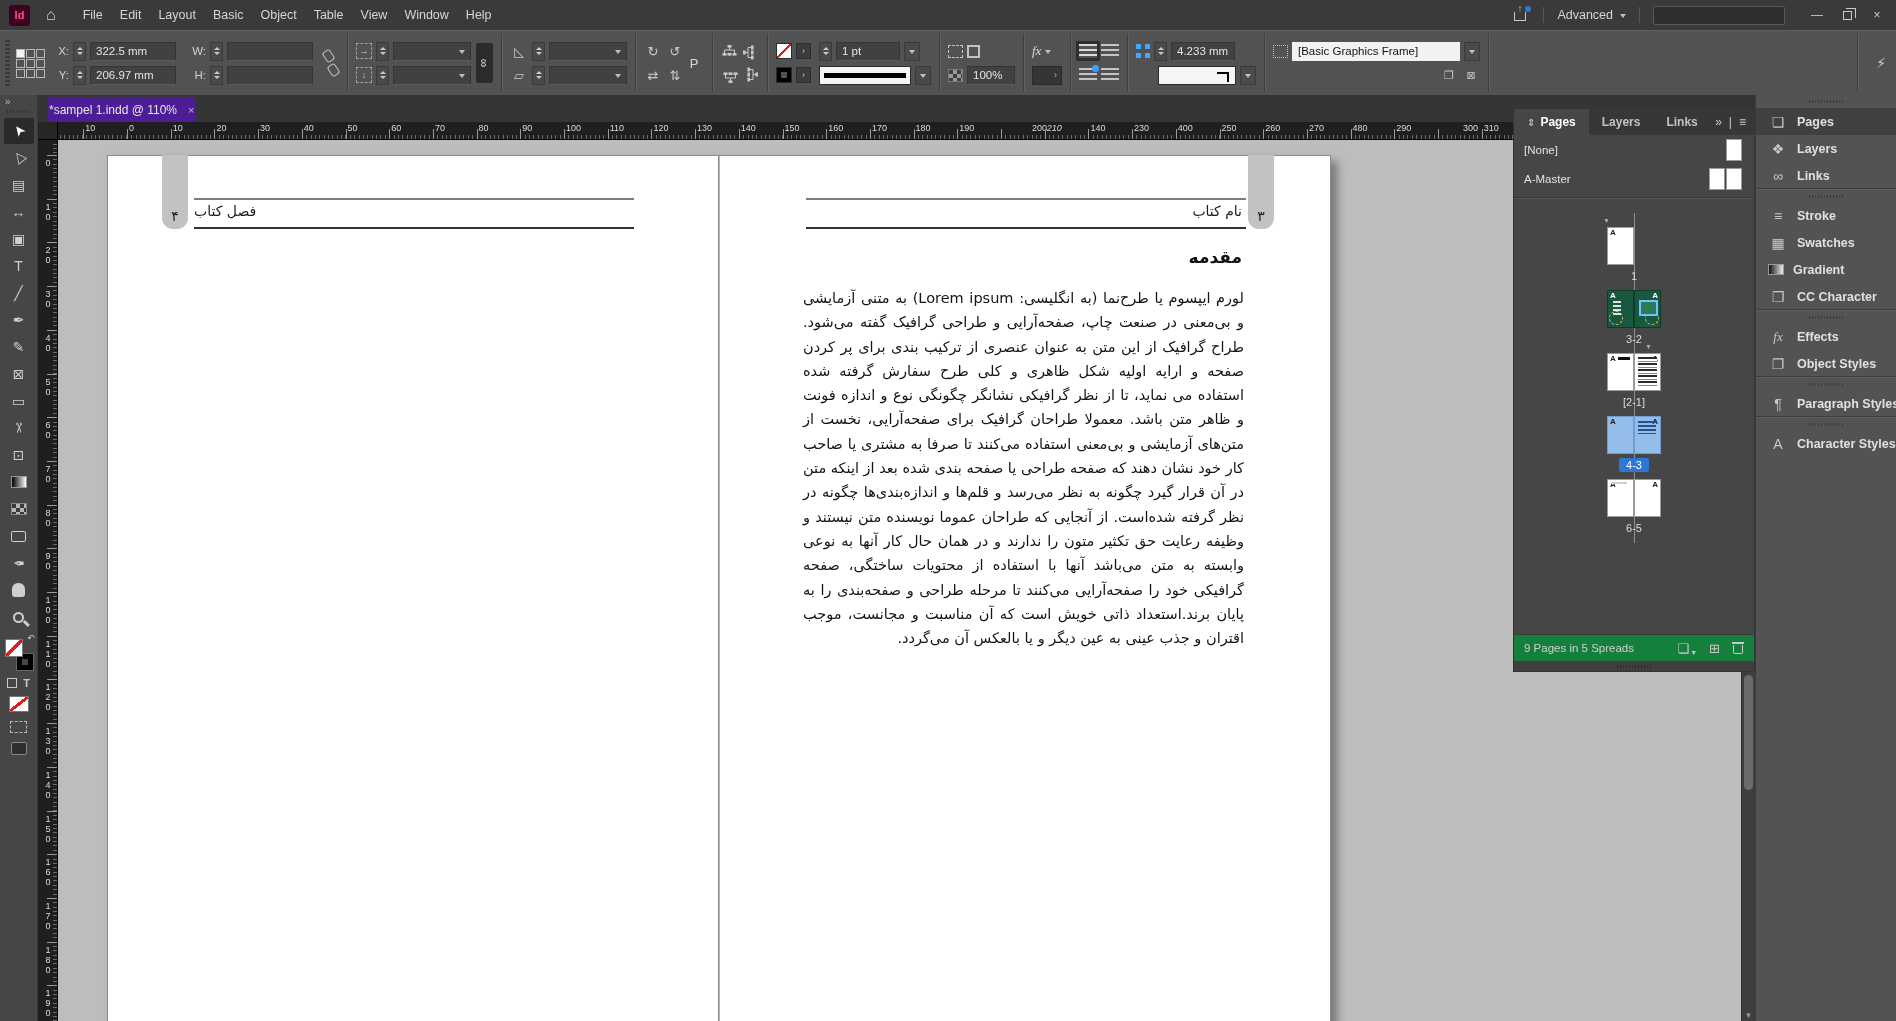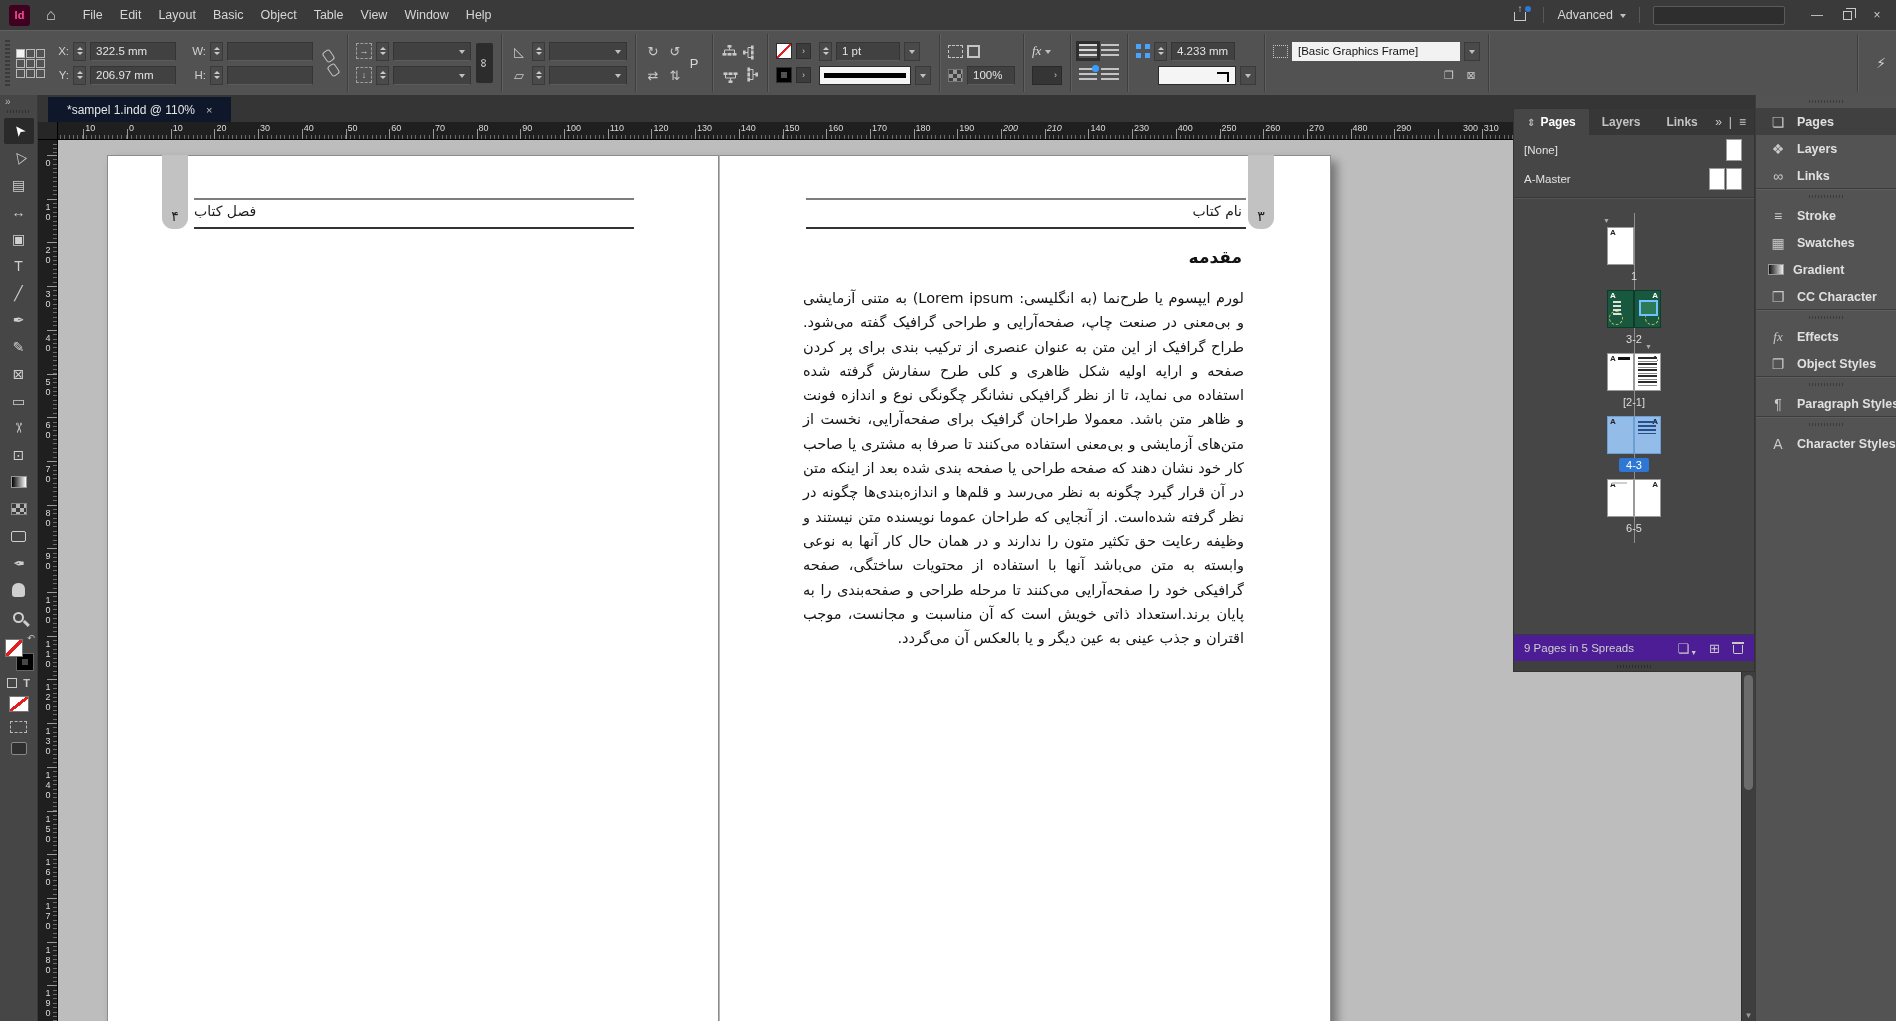--- a/index.html
+++ b/index.html
@@ -123,22 +123,22 @@
 .tb-mini{display:flex;gap:6px;margin-top:6px;align-items:center}
 .tb-minisq{width:10px;height:10px;border:1.5px solid #c9c9c9}
 .tb-minit{font-size:11px;color:#c9c9c9;font-weight:bold}
 .tb-apply{width:20px;height:16px;margin-top:7px;border:1px solid #777;
   background:linear-gradient(to bottom right,transparent 43%,#e02020 43% 57%,transparent 57%),#fff}
 .tb-dashgrid{width:17px;height:12px;margin-top:9px;border:1px dashed #b8b8b8}
 .tb-screen{width:16px;height:13px;margin-top:9px;background:#2f2f2f;border:1px solid #888;border-radius:2px}
 
 .docarea{position:absolute;left:38px;top:95px;width:1717px;height:926px;z-index:10}
 .tabbar{position:absolute;left:0;top:0;right:0;height:27px;background:#353535}
-.doctab{position:absolute;left:10px;bottom:0;height:25px;background:#0f172a;color:#e6e6e6;font-size:12px;
-  display:flex;align-items:center;gap:11px;padding:0 19px}
+.doctab{position:absolute;left:10px;bottom:0;height:25px;background:#4c1d95;color:#e6e6e6;font-size:12px;
+  display:flex;align-items:center;gap:11px;padding:0 1px}
 .doctab .closex{color:#c0c0c0;font-size:11px}
 .rcorner{position:absolute;left:0;top:27px;width:20px;height:18px;background:#262626;border-right:1px solid #000;
   border-bottom:1px solid #000;z-index:12}
 .hruler{position:absolute;left:20px;right:0;top:27px;height:18px;background:#1f1f1f;border-bottom:1px solid #000;
   overflow:hidden;z-index:11;
   background-image:repeating-linear-gradient(90deg,#6c6c6c 0 1px,transparent 1px 4.37px);
   background-size:auto 4px;background-repeat:repeat-x;background-position:69px bottom}
 .htick{position:absolute;bottom:0;width:1px;height:10px;background:#9a9a9a}
 .hlab{position:absolute;top:1px;font-size:9px;color:#dcdcdc}
 .canvas{position:absolute;left:0;top:45px;right:0;bottom:0;background:#bdbdbd;overflow:hidden}
@@ -204,21 +204,21 @@
 .pg.v-green.s-r::before{right:1px}
 .pg.v-text.s-l::after{content:"";position:absolute;right:3px;top:3px;width:12px;height:3px;background:#111}
 .pg.v-text.s-r::after{content:"";position:absolute;left:3px;top:3px;right:3px;bottom:4px;
   background:repeating-linear-gradient(#2b2b2b 0 2px,#fff 2px 4px,#8a8a8a 4px 5px,#fff 5px 6px)}
 .pg.v-current{background:#93bce9;border-color:#6d9ed1}
 .pg.v-current.s-r::after{content:"";position:absolute;left:3px;top:4px;width:18px;height:13px;
   background:repeating-linear-gradient(#27508a 0 2px,transparent 2px 4px)}
 .pg.v-blank2.s-l::after{content:"";position:absolute;left:4px;top:2px;width:15px;height:2px;background:#cfcfcf}
 .sp-label{margin-top:4px;font-size:11px;color:#dedede;line-height:14px}
 .sp-label.selchip{background:#2e77d4;color:#fff;padding:0 7px;border-radius:2px}
-.pstatus{position:absolute;left:0;right:0;bottom:10px;height:27px;border-top:1px solid #3a3a3a;background:#4c1d95;
+.pstatus{position:absolute;left:0;right:0;bottom:10px;height:27px;border-top:1px solid #3a3a3a;background:#15803d;
   display:flex;align-items:center;padding:0 10px;color:#cfcfcf}
 .psicons{margin-left:auto;display:flex;align-items:center;gap:12px}
 .psico{position:relative;color:#c9c9c9;font-size:13px;display:flex;align-items:flex-end}
 .tinychev{font-style:normal;font-size:7px;margin-left:1px;color:#c9c9c9}
 .trash{width:12px;height:14px}
 .tr-lid{position:absolute;left:0;top:1px;width:12px;height:2px;background:#c9c9c9}
 .tr-body{position:absolute;left:1px;top:4px;width:10px;height:9px;border:1.4px solid #c9c9c9;border-top:none;border-radius:0 0 2px 2px}
 .pgrip{position:absolute;left:0;right:0;bottom:0;height:10px;background:#3f3f3f;display:flex;align-items:center;justify-content:center}
 .pgrip i{width:34px;height:3px;background:repeating-linear-gradient(90deg,#2c2c2c 0 1px,transparent 1px 3px)}
 
@@ -652,21 +652,21 @@
       <div class="hlab" style="left: 726.5px;">150</div>
       <div class="htick" style="left: 768.2px;"></div>
       <div class="hlab" style="left: 770.2px;">160</div>
       <div class="htick" style="left: 811.9px;"></div>
       <div class="hlab" style="left: 813.9px;">170</div>
       <div class="htick" style="left: 855.6px;"></div>
       <div class="hlab" style="left: 857.6px;">180</div>
       <div class="htick" style="left: 899.3px;"></div>
       <div class="hlab" style="left: 901.3px;">190</div>
       <div class="htick" style="left: 943px;"></div>
-      <div class="hlab" style="left: 945px; font-style: italic;">200</div>
+      <div class="hlab" style="left: 974px;">200</div>
       <div class="htick" style="left: 986.7px;"></div>
       <div class="hlab" style="left: 988.7px; font-style: italic;">210</div>
       <div class="htick" style="left: 1030.4px;"></div>
       <div class="hlab" style="left: 1032.4px;">140</div>
       <div class="htick" style="left: 1074.1px;"></div>
       <div class="hlab" style="left: 1076.1px;">230</div>
       <div class="htick" style="left: 1117.8px;"></div>
       <div class="hlab" style="left: 1119.8px;">400</div>
       <div class="htick" style="left: 1161.5px;"></div>
       <div class="hlab" style="left: 1163.5px;">250</div>

